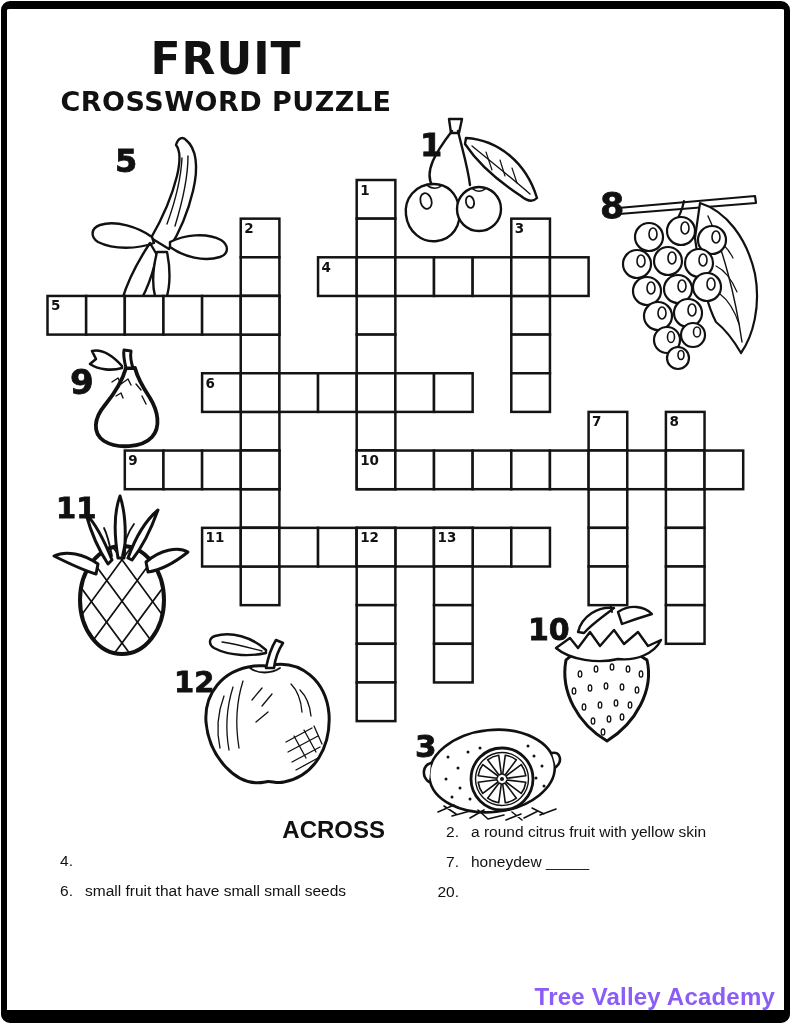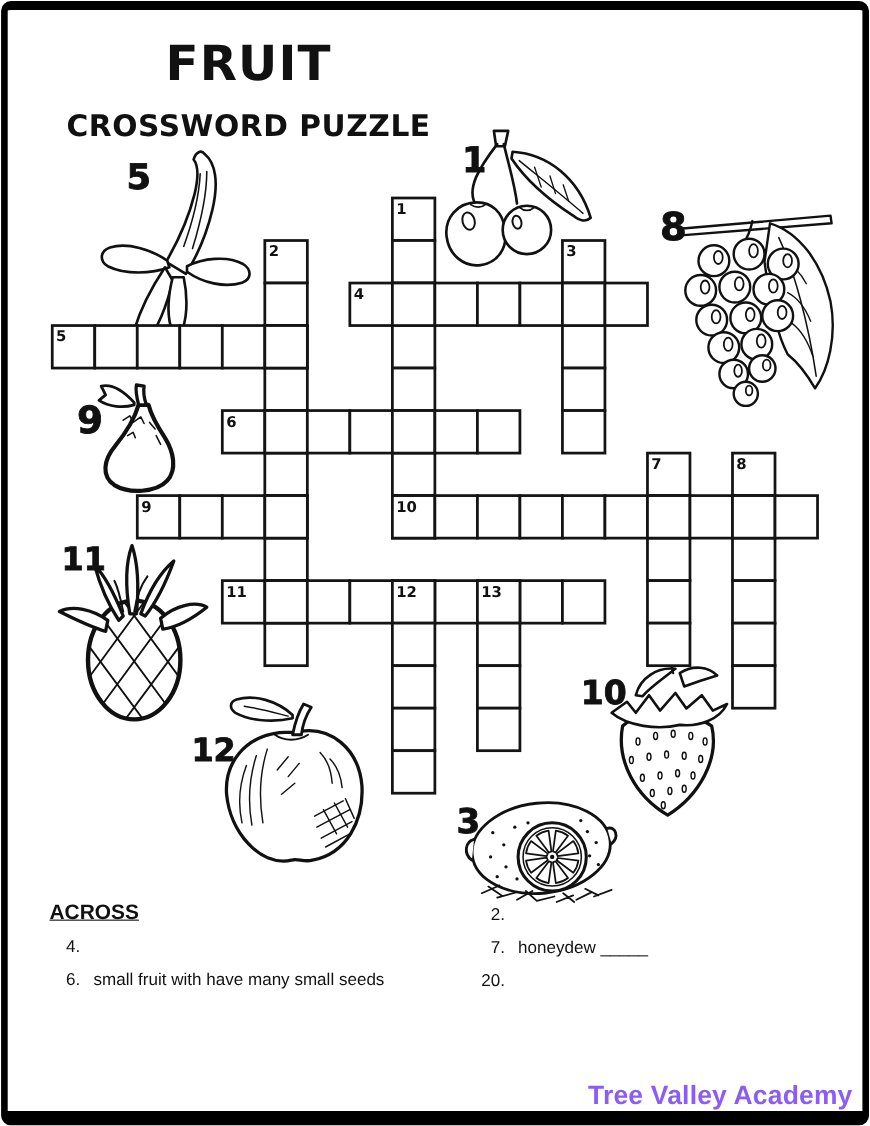--- a/index.html
+++ b/index.html
@@ -5,26 +5,26 @@
   html,body{margin:0;padding:0;background:#888;}
   .page{position:relative;width:791px;height:1024px;background:#fff;overflow:hidden;
         font-family:"Liberation Sans",sans-serif;color:#111;margin:0 auto;}
   .frame{position:absolute;inset:1px;border:solid #000;border-width:8px 6px 13px 6px;
          border-radius:9px;pointer-events:none;z-index:5;}
   .art{position:absolute;left:0;top:0;z-index:1;}
   .title-block{position:absolute;left:40px;top:36px;width:372px;text-align:center;z-index:2;}
   .title-main{font-family:"DejaVu Sans",sans-serif;font-weight:bold;font-size:44px;
               letter-spacing:1px;line-height:46px;}
   .title-sub{font-family:"DejaVu Sans",sans-serif;font-weight:bold;font-size:27px;
-             letter-spacing:0.5px;line-height:30px;margin-top:19px;}
+             letter-spacing:0.5px;line-height:30px;margin-top:5px;}
   .clues{position:absolute;z-index:2;font-size:15.5px;line-height:17px;}
   .clues-across{left:45px;top:818px;width:340px;}
   .clues-down{left:425px;top:823px;width:345px;}
-  .clues h2{margin:0 0 10px 0;text-align:left;font-size:19px;line-height:24px;
-            text-decoration:underline;font-weight:bold;}
+  .clues h2{margin:0 0 10px 0;text-align:right;font-size:24px;line-height:24px;
+            font-weight:bold;}
   .clue{display:flex;margin-bottom:13px;}
   .clue-num{flex:none;text-align:right;margin-right:12px;}
   .clues-across .clue-num{width:28px;}
   .clues-down .clue-num{width:34px;}
   .footer-brand{position:absolute;top:983px;right:16px;z-index:2;
                 font-weight:bold;font-size:24px;letter-spacing:0.2px;}
   svg text.cellnum{font-family:"DejaVu Sans",sans-serif;font-weight:bold;font-size:13.5px;fill:#111;}
   svg text.biglabel{font-family:"DejaVu Sans",sans-serif;font-weight:bold;fill:#111;stroke:#111;stroke-width:0.8;}
 </style>
 </head>
@@ -325,29 +325,30 @@
   </svg>
 
   <div class="clues clues-across">
     <h2>ACROSS</h2>
     <div id="across-list">
         <div class="clue">
           <span class="clue-num">4.</span>
         </div>
         <div class="clue">
           <span class="clue-num">6.</span>
-          <span>small fruit with have many small seeds</span>
+          <span>small fruit that have small small seeds</span>
         </div>
       </div>
   </div>
 
   <div class="clues clues-down">
     <div id="down-list">
         <div class="clue">
           <span class="clue-num">2.</span>
+          <span>a round citrus fruit with yellow skin</span>
         </div>
         <div class="clue">
           <span class="clue-num">7.</span>
           <span>honeydew _____</span>
         </div>
         <div class="clue">
           <span class="clue-num">20.</span>
         </div>
       </div>
   </div>

